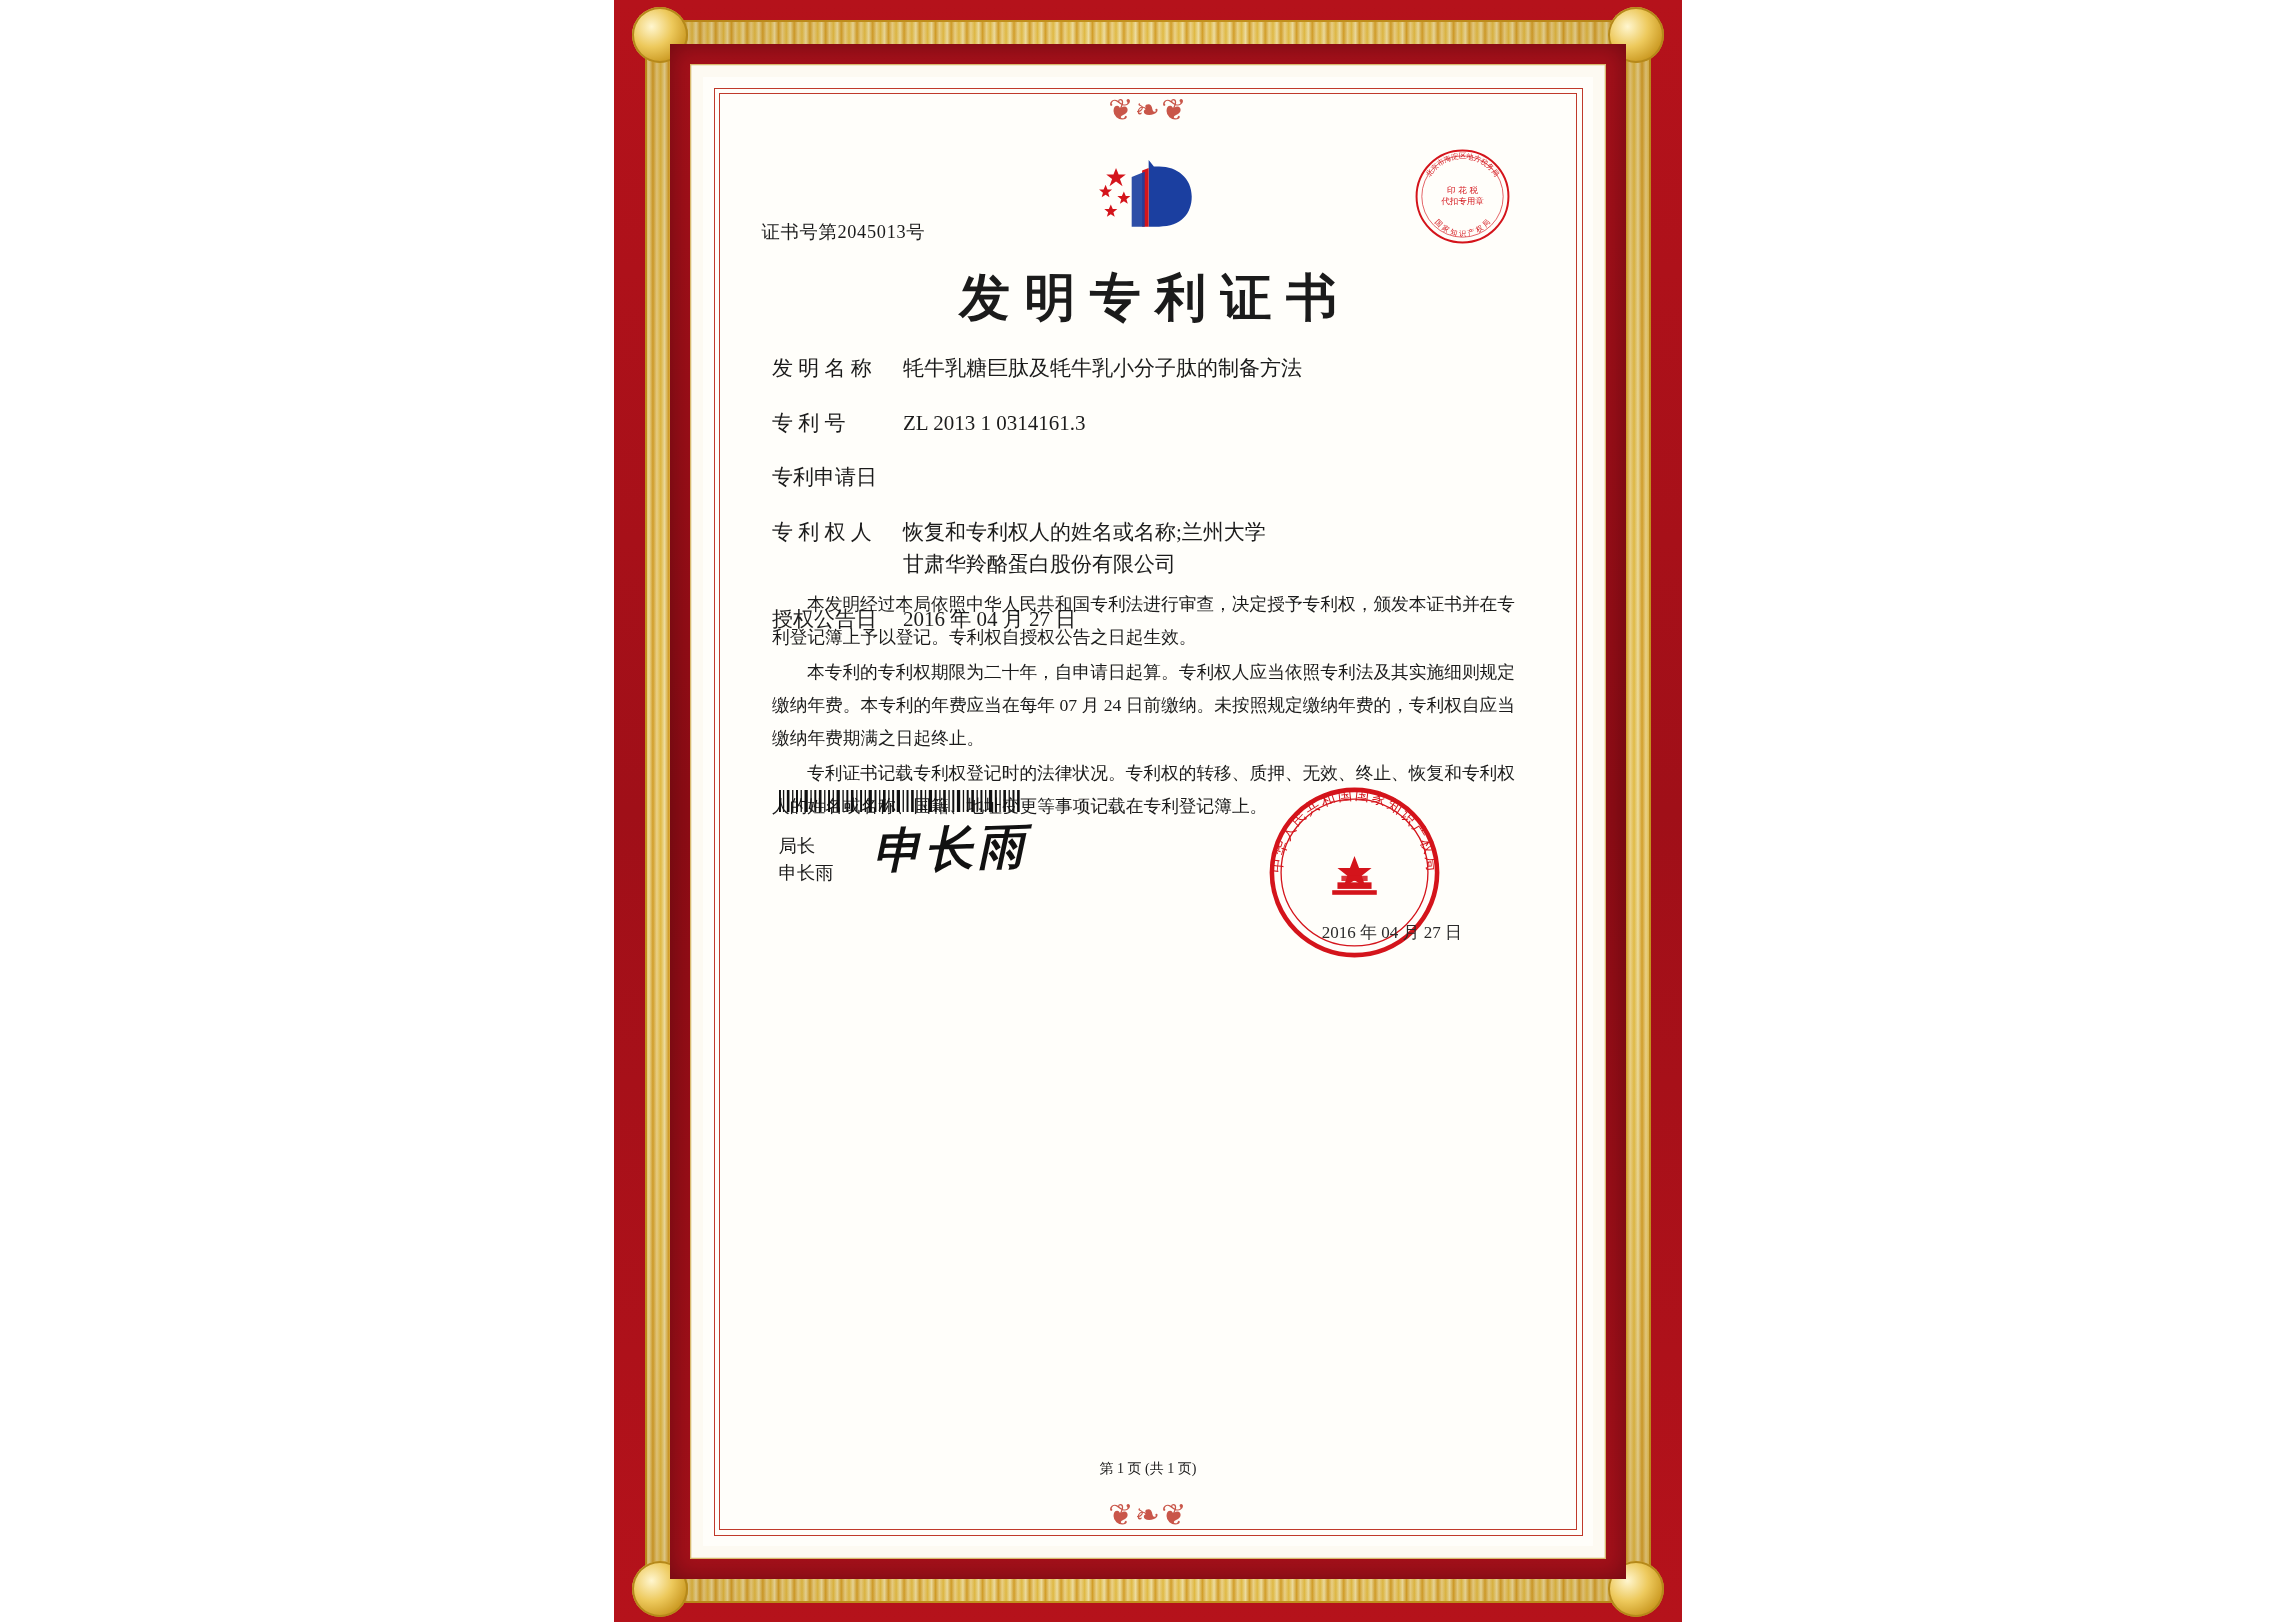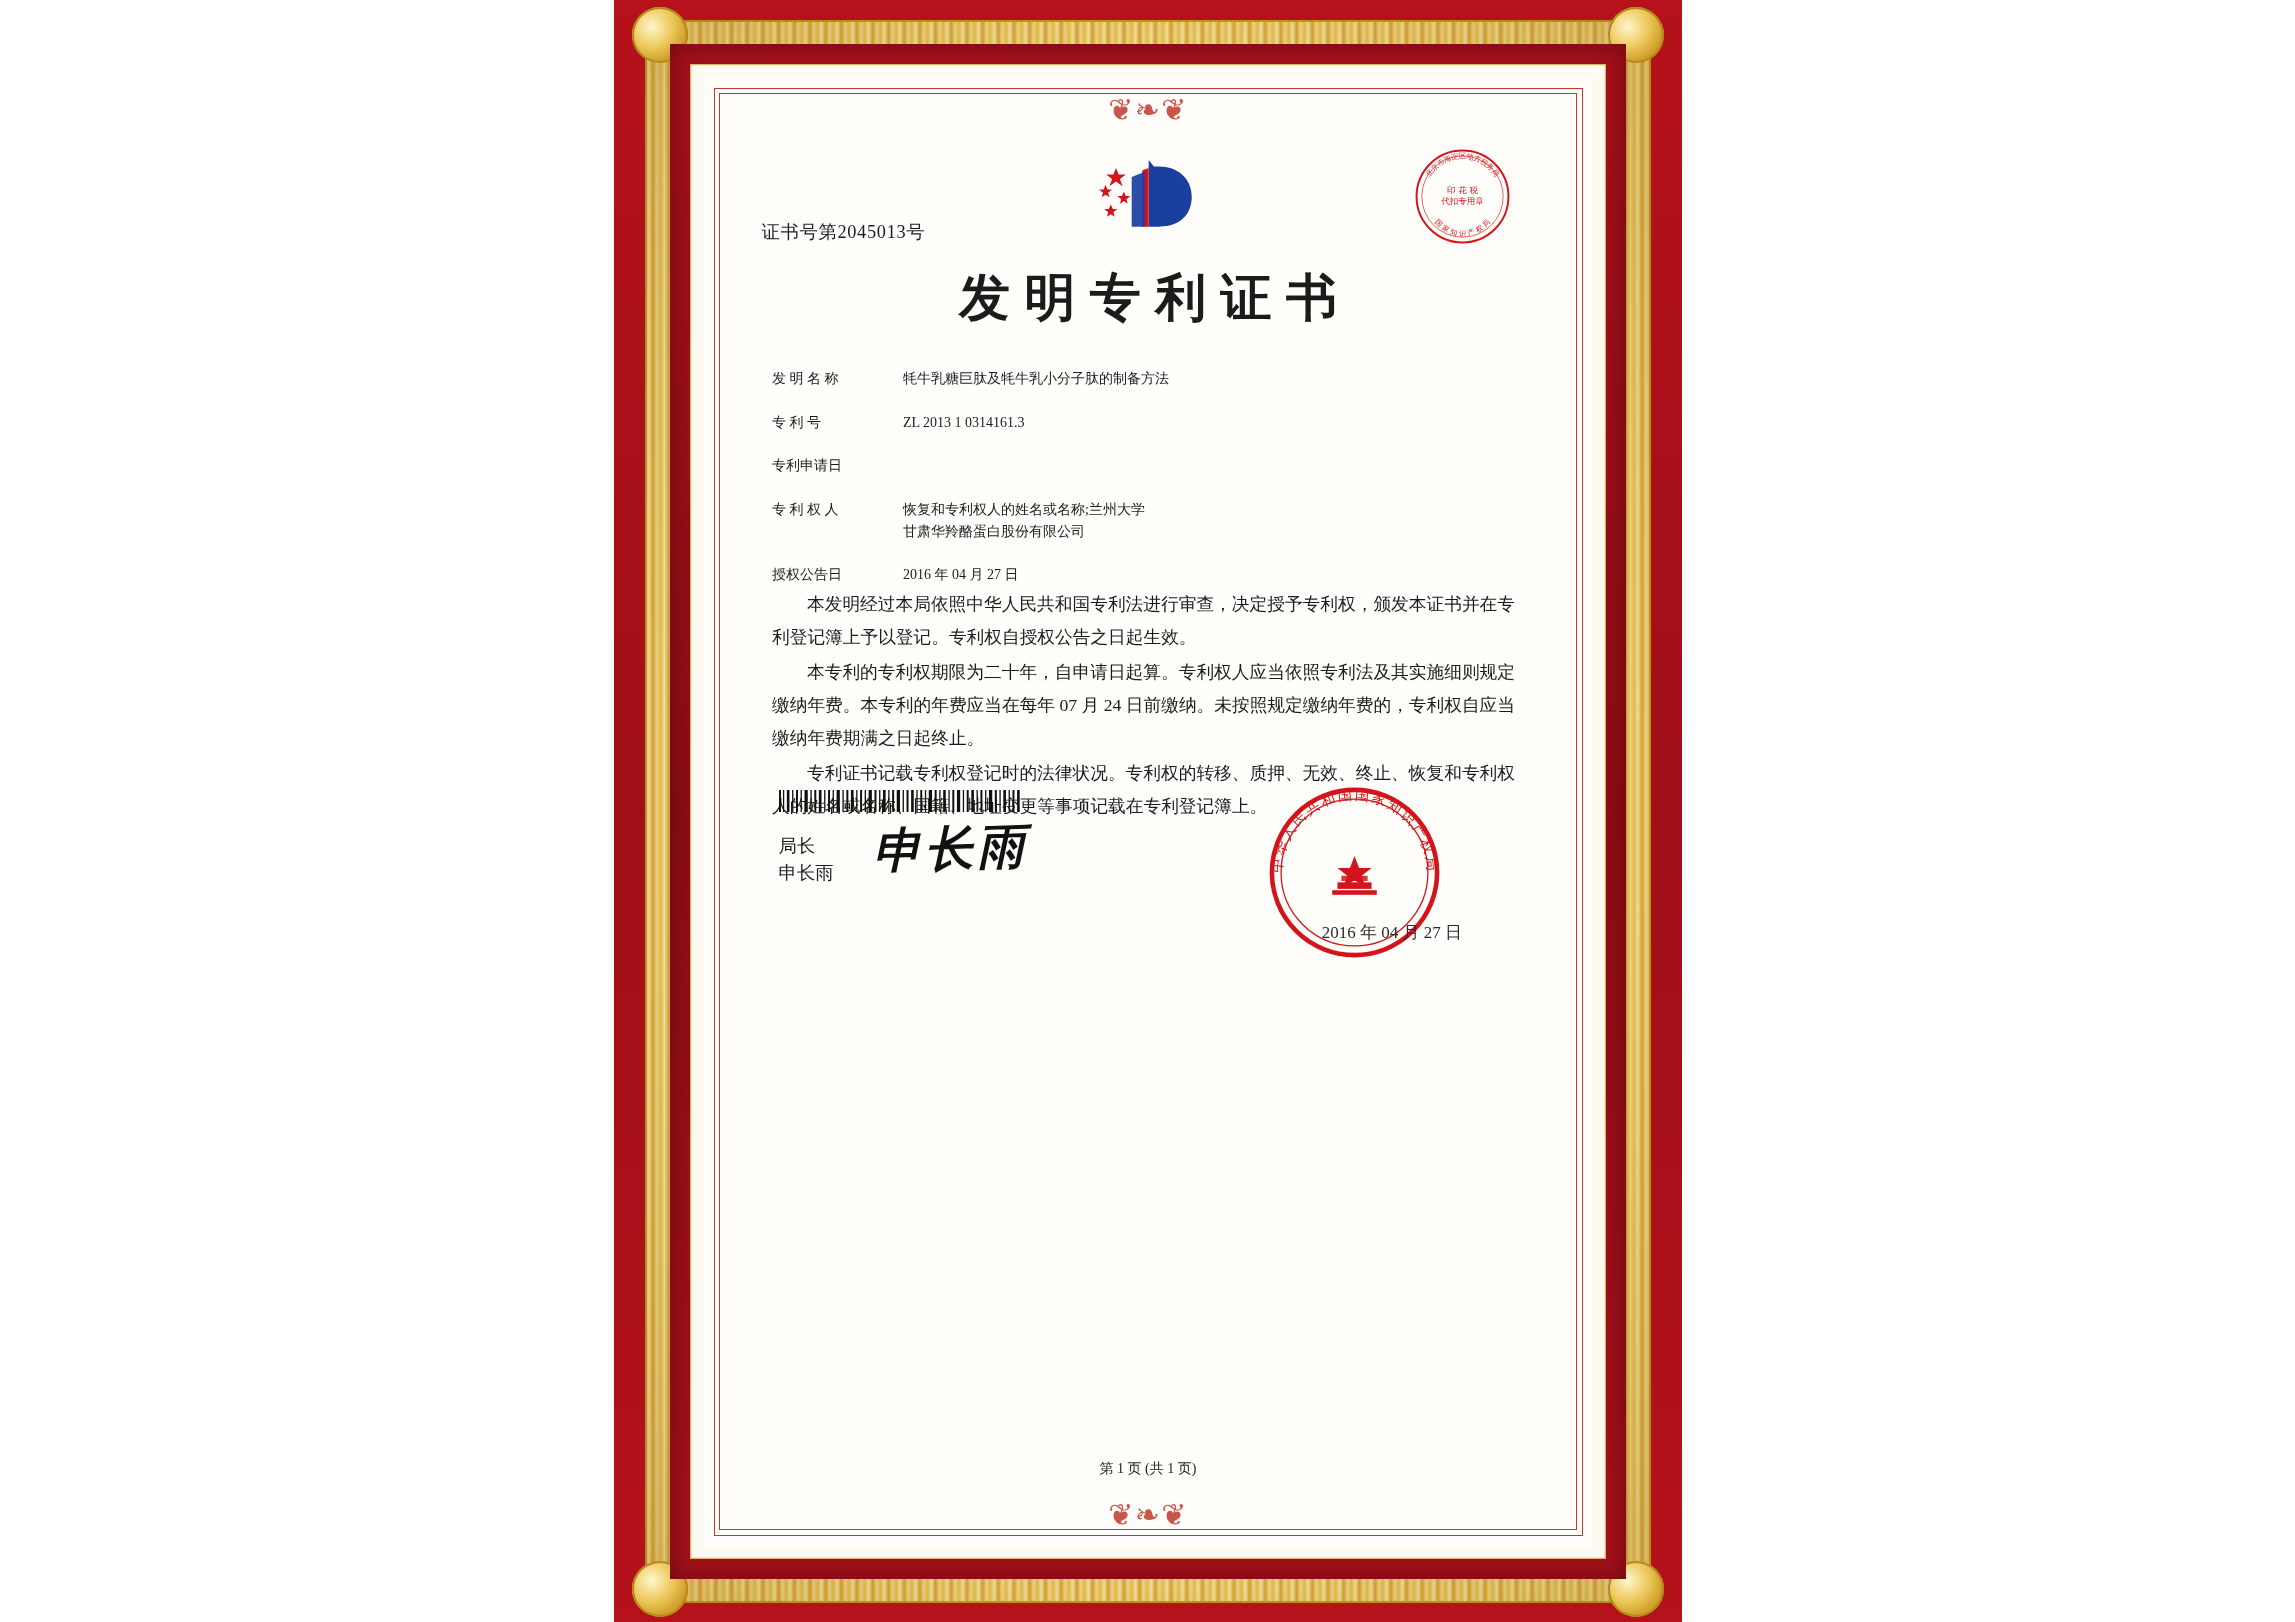--- a/index.html
+++ b/index.html
@@ -147,22 +147,22 @@
     font-weight: bold;
     letter-spacing: 14.4px;
     text-indent: 14.4px;
     font-family: Liberation Serif, serif;
   }
 
   .fields {
     position: absolute;
     left: 17px;
     right: 13px;
-    top: 232px;
-    font-size: 14px;
+    top: 216px;
+    font-size: 21px;
     line-height: 1.55;
   }
   .field-row {
     display: flex;
     align-items: flex-start;
     margin-bottom: 22px;
   }
   .field-label {
     width: 131px;
     flex: 0 0 131px;

